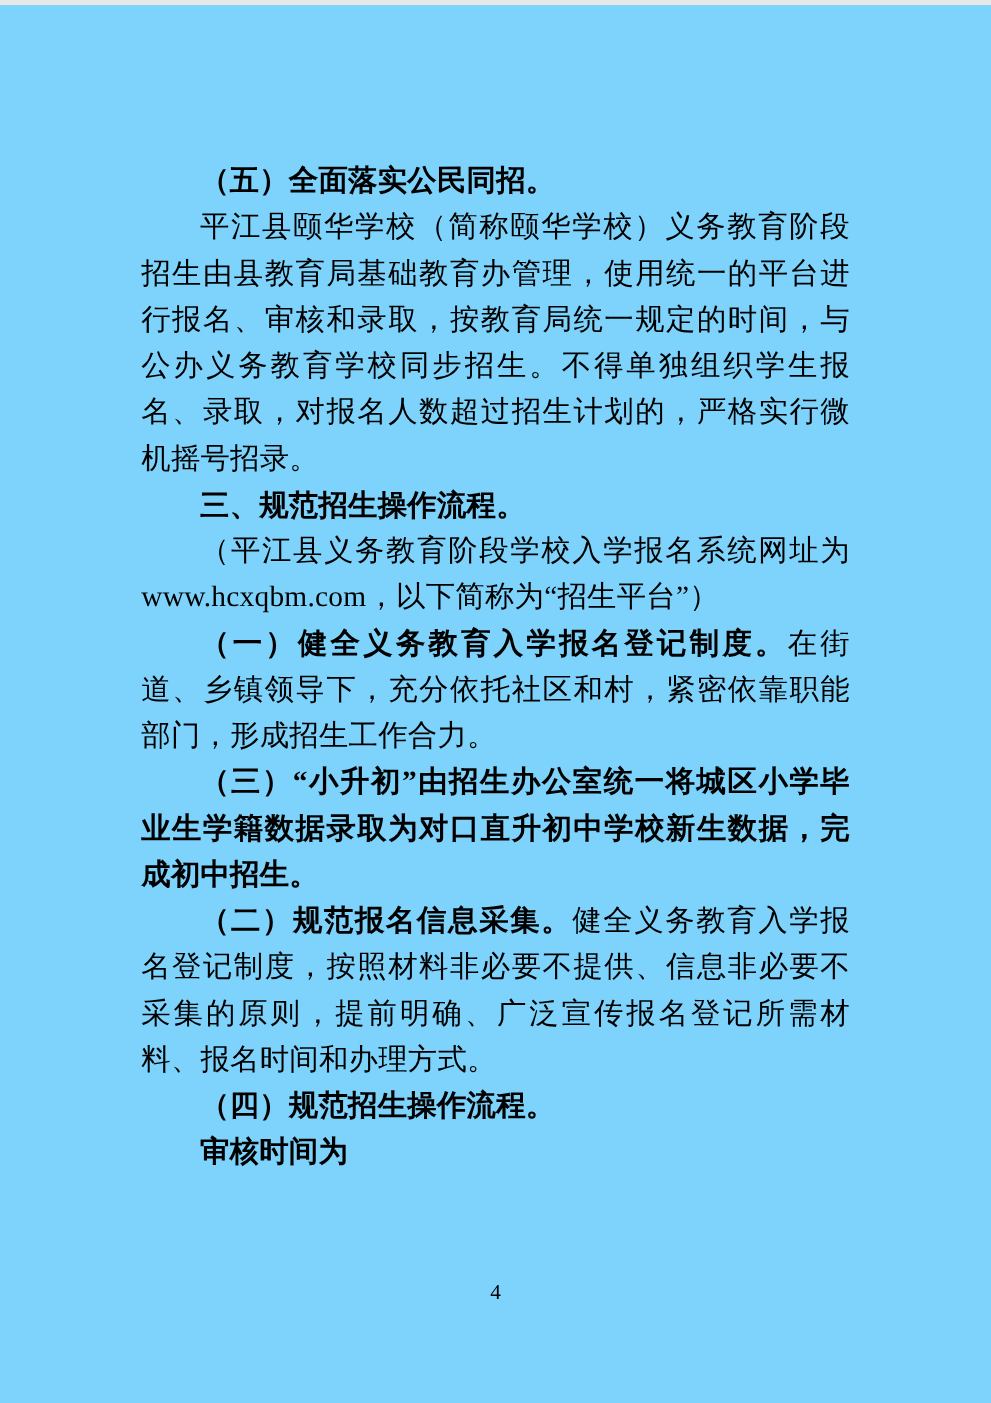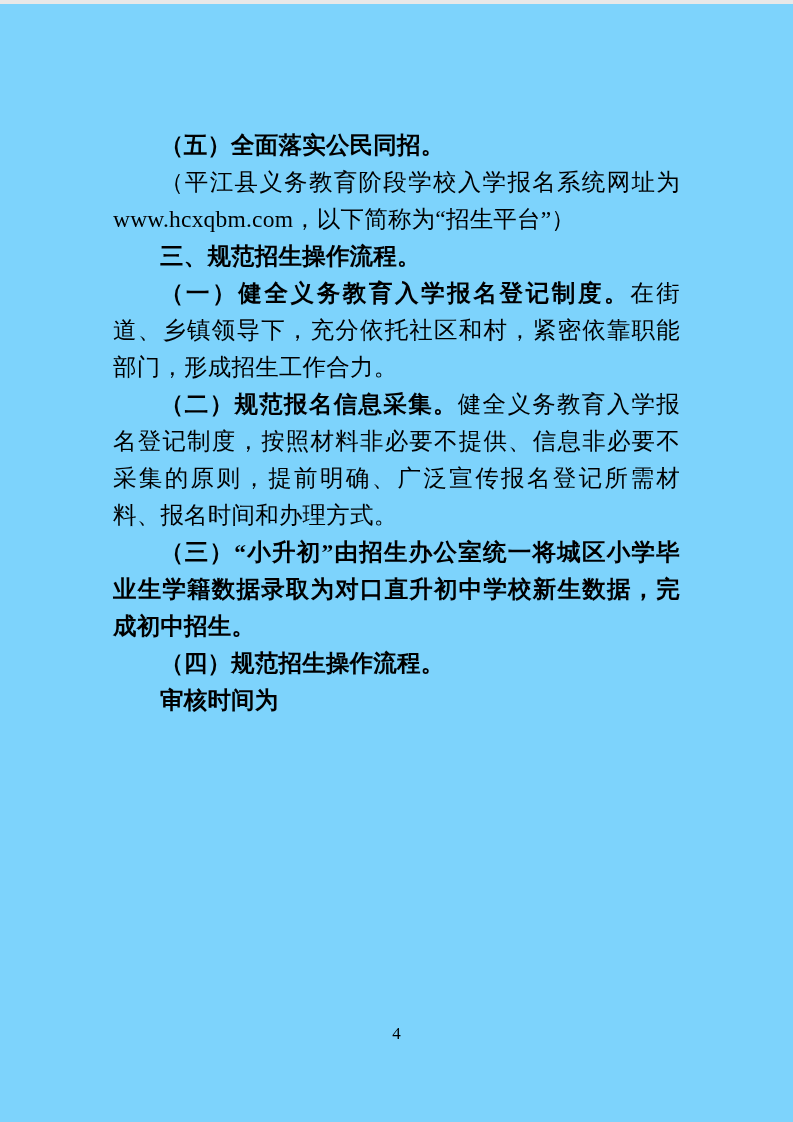--- a/index.html
+++ b/index.html
@@ -52,22 +52,23 @@
     line-height: 24px;
     font-family: "Liberation Serif", serif;
   }
 </style>
 </head>
 <body>
 
 <div class="page">
   <div class="content">
       <p class="para kai-bold"><span class="run-bold">（五）全面落实公民同招。</span></p>
+      <p class="para body"><span>平江县颐华学校（简称颐华学校）义务教育阶段招生由县教育局基础教育办管理，使用统一的平台进行报名、审核和录取，按教育局统一规定的时间，与公办义务教育学校同步招生。不得单独组织学生报名、录取，对报名人数超过招生计划的，严格实行微机摇号招录。</span></p>
+      <p class="para hei"><span class="run-bold">三、规范招生操作流程。</span></p>
       <p class="para body"><span>（平江县义务教育阶段学校入学报名系统网址为www.hcxqbm.com，以下简称为“招生平台”）</span></p>
-      <p class="para hei"><span class="run-bold">三、规范招生操作流程。</span></p>
       <p class="para body"><span class="run-bold">（一）健全义务教育入学报名登记制度。</span><span>在街道、乡镇领导下，充分依托社区和村，紧密依靠职能部门，形成招生工作合力。</span></p>
+      <p class="para body"><span class="run-bold">（三）“小升初”由招生办公室统一将城区小学毕业生学籍数据录取为对口直升初中学校新生数据，完成初中招生。</span></p>
       <p class="para body"><span class="run-bold">（二）规范报名信息采集。</span><span>健全义务教育入学报名登记制度，按照材料非必要不提供、信息非必要不采集的原则，提前明确、广泛宣传报名登记所需材料、报名时间和办理方式。</span></p>
-      <p class="para body"><span class="run-bold">（三）“小升初”由招生办公室统一将城区小学毕业生学籍数据录取为对口直升初中学校新生数据，完成初中招生。</span></p>
       <p class="para kai-bold"><span class="run-bold">（四）规范招生操作流程。</span></p>
       <p class="para kai-bold"><span class="run-bold">审核时间为</span></p>
     </div>
   <div class="page-number">4</div>
 </div>
 
 </body></html>

